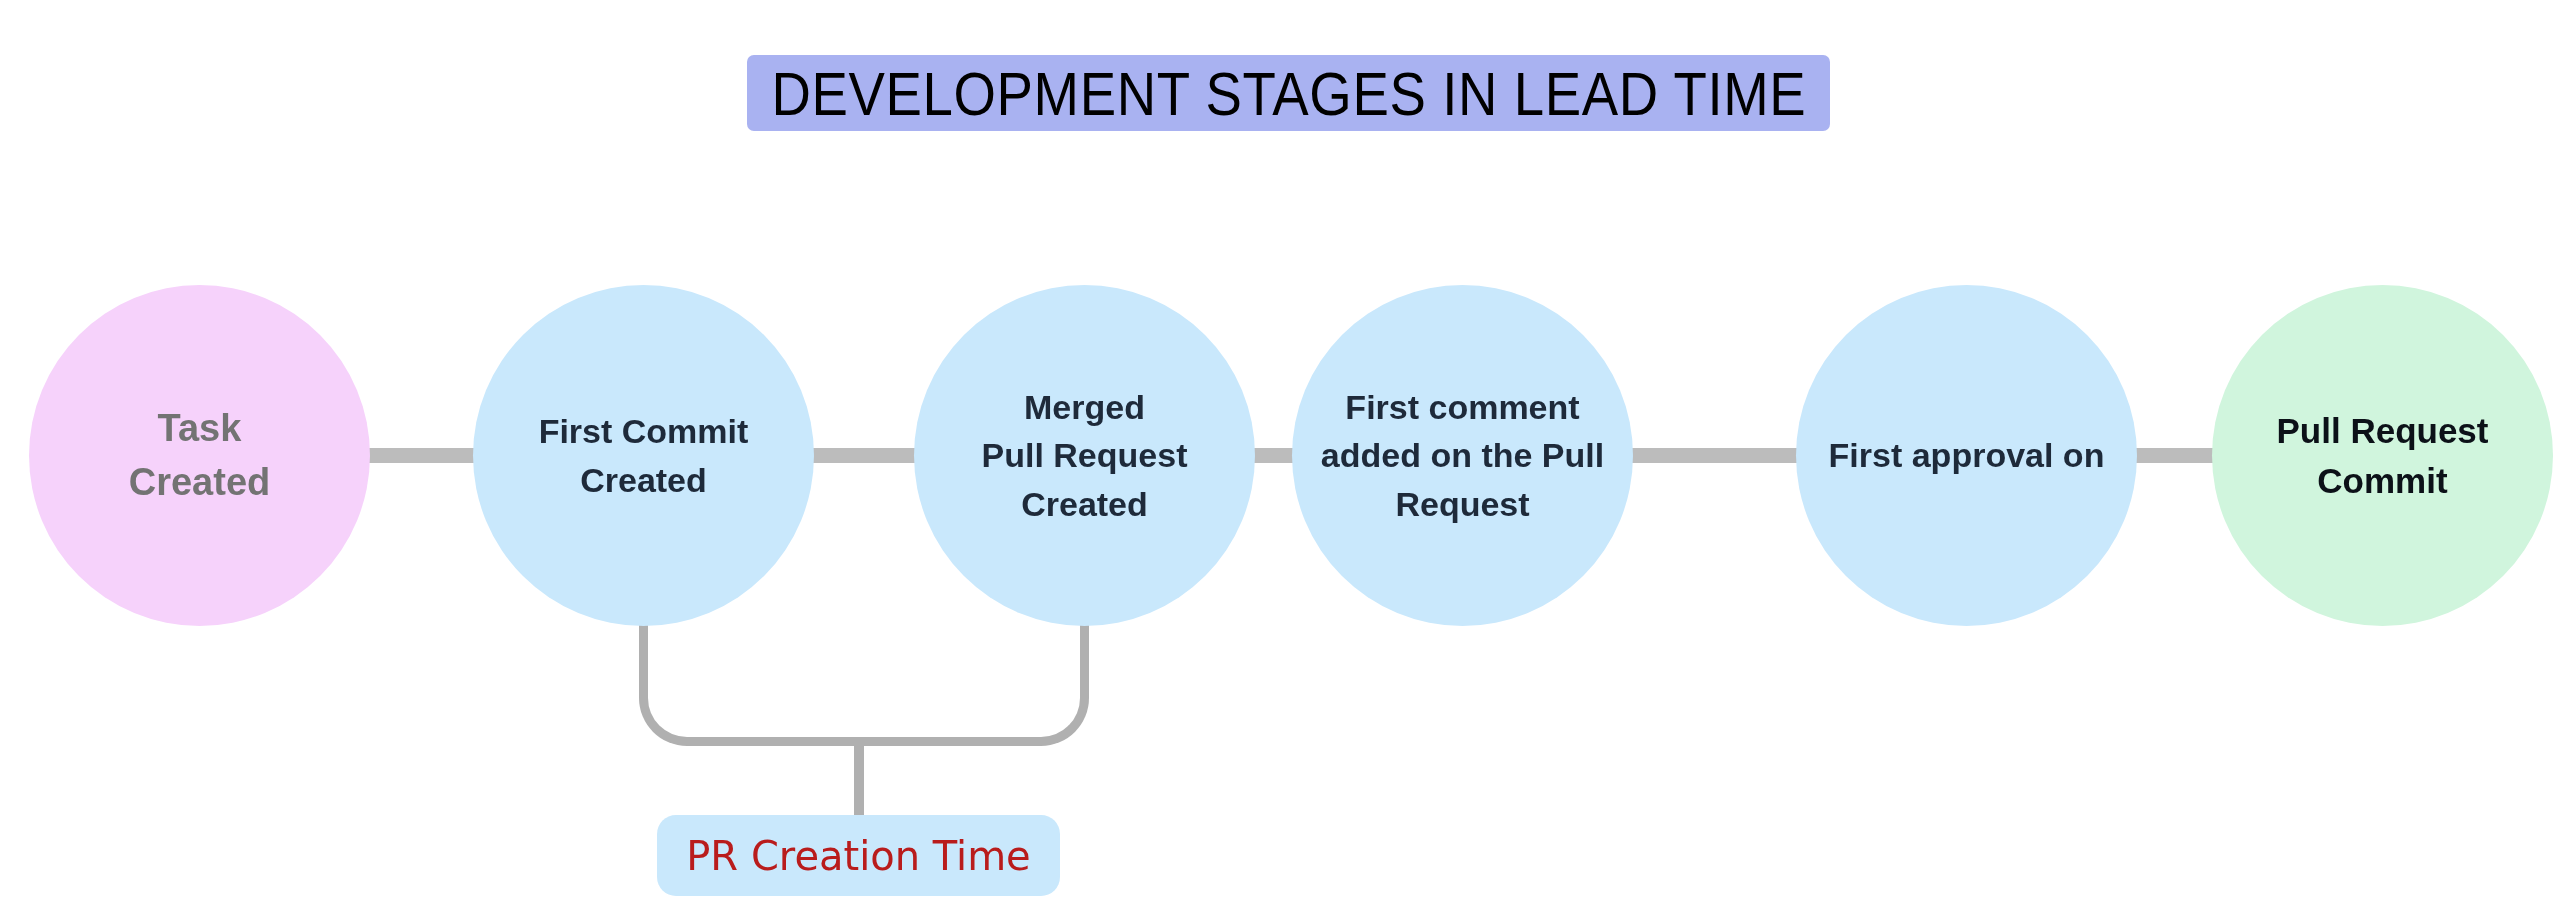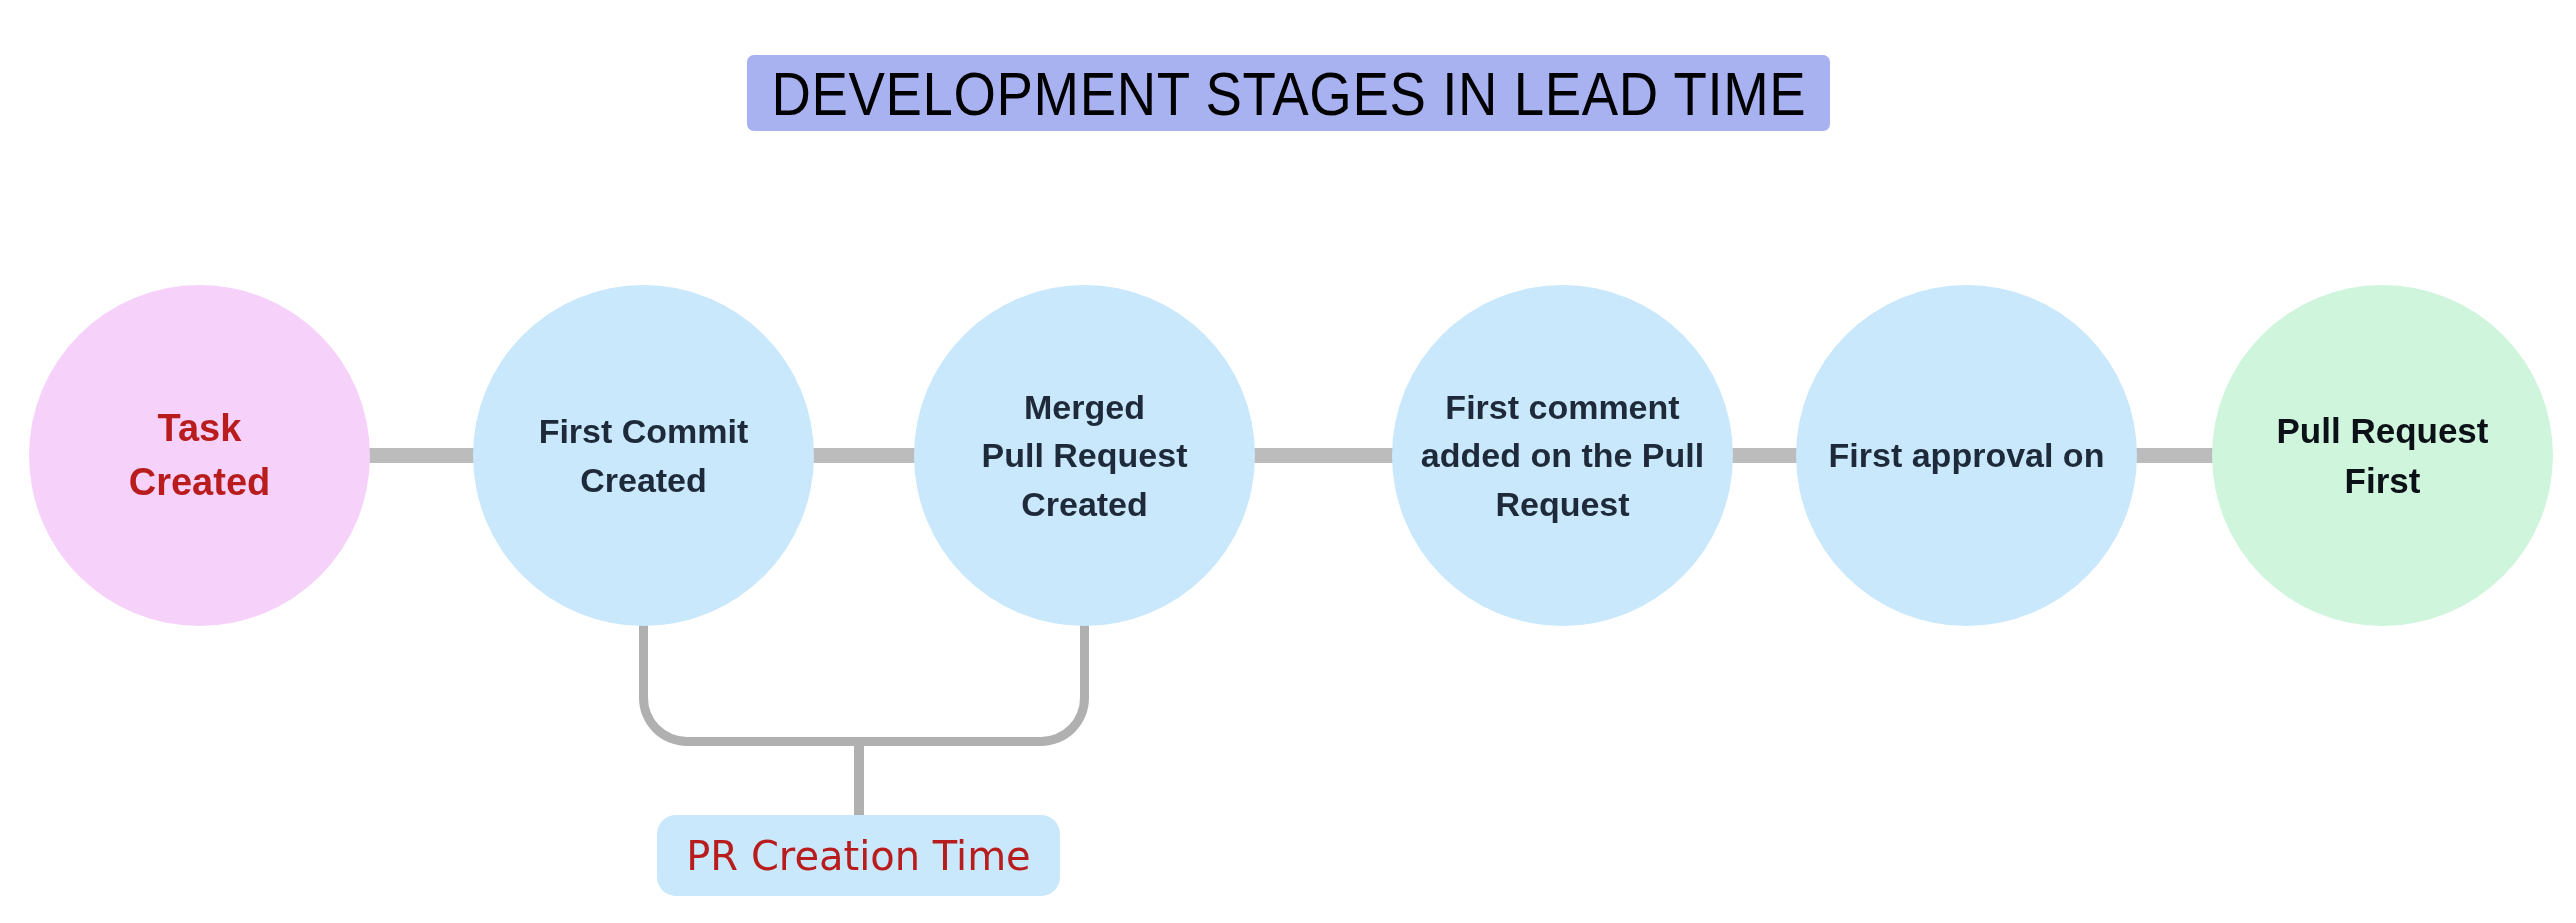--- a/index.html
+++ b/index.html
@@ -29,24 +29,24 @@
   }
   
   .stage{
     position:absolute;top:285px;width:341px;height:341px;border-radius:50%;
     display:flex;align-items:center;justify-content:center;text-align:center;
     z-index:2;
   }
   .stage .lines{font-weight:700;color:#1e2a3a;font-size:34px;line-height:1.42;}
   .stage .lines span{display:block;}
   .s1{left:29px;background:#f6d2fb;}
-  .s1 .lines{font-size:38px;color:#b91c1c;}
+  .s1 .lines{font-size:38px;color:#737373;}
   .s2{left:473px;background:#c9e8fc;}
   .s3{left:914px;background:#c9e8fc;}
-  .s4{left:1392px;background:#c9e8fc;}
+  .s4{left:1292px;background:#c9e8fc;}
   .s5{left:1796px;background:#c9e8fc;}
   .s6{left:2212px;background:#d0f5dd;}
   .s6 .lines{font-size:35px;color:#0c1118;}
   
   .bracket{
     position:absolute;left:639px;top:605px;width:450px;height:141px;
     box-sizing:border-box;
     border-left:9.6px solid #b0b0b0;
     border-right:9.6px solid #b0b0b0;
     border-bottom:9.6px solid #b0b0b0;
@@ -112,21 +112,21 @@
 
   <div class="stage s5">
     <div class="lines">
       <span>First approval on</span>
     </div>
   </div>
 
   <div class="stage s6">
     <div class="lines">
       <span>Pull Request</span>
-      <span>First</span>
+      <span>Commit</span>
     </div>
   </div>
 
   <div class="bracket"></div>
   <div class="bracket-stem"></div>
 
   <div class="annotation-label">
     <span>PR Creation Time</span>
   </div>
 

